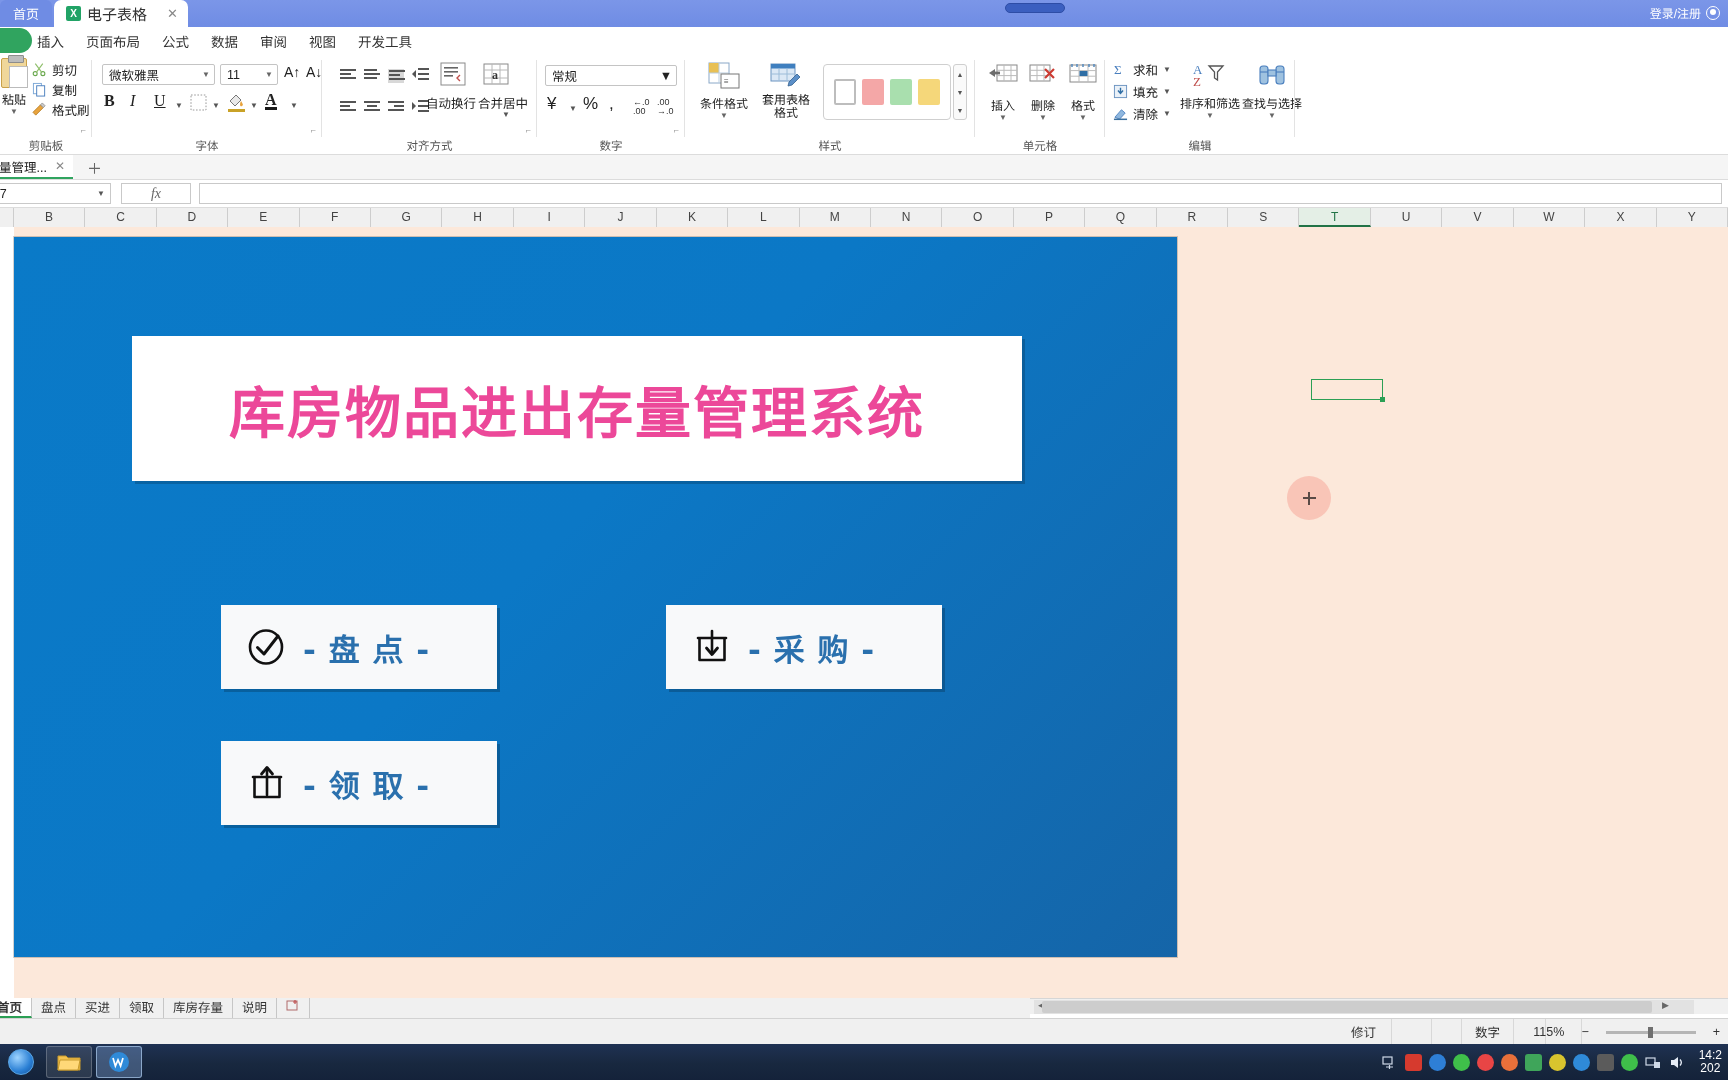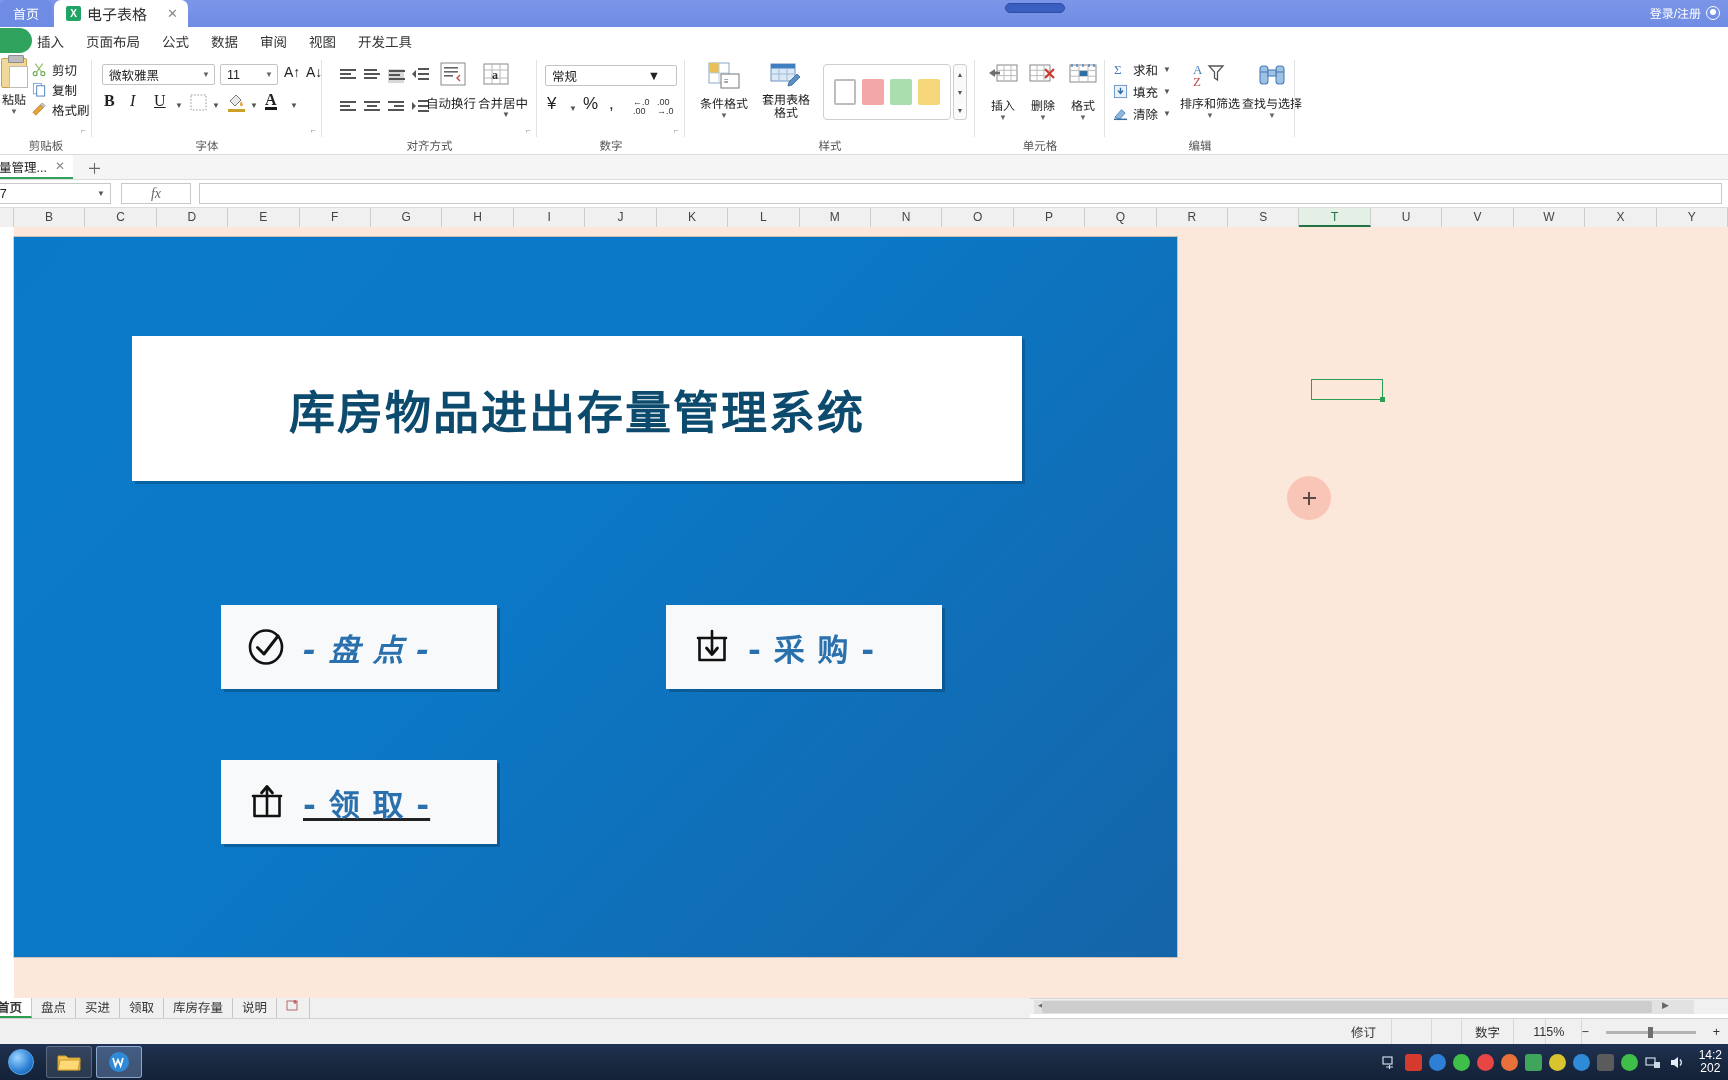--- a/index.html
+++ b/index.html
@@ -108,21 +108,21 @@
   .fmt-u{position:absolute;text-decoration:underline;font-family:"Liberation Serif",serif;font-size:16px;}
   .caret{position:absolute;font-size:8px;color:#555;}
 
   
   .align-ico{position:absolute;width:16px;height:14px;}
   .align-ico i{display:block;height:2px;background:#555;margin-bottom:2px;}
 
   
   .nsel{
     position:absolute;height:21px;border:1px solid #c4c4c4;background:#fff;
-    display:flex;align-items:center;justify-content:space-between;padding:0 16px 0 6px;
+    display:flex;align-items:center;justify-content:space-between;padding:0 4px 0 6px;
     font-size:12.5px;border-radius:2px;
   }
 
   
   .gallery{
     position:absolute; border:1px solid #cfcfcf; background:#fff; border-radius:4px;
     display:flex; align-items:center; gap:6px; padding:0 10px;
   }
   .swatch{ width:24px;height:26px;border-radius:2px;}
   .gal-scroll{position:absolute;width:14px;border:1px solid #cfcfcf;background:#fafafa;
@@ -193,36 +193,36 @@
     position:absolute;left:14px;top:10px;width:1163px;height:720px;
     background:linear-gradient(135deg,#0a7ac8 0%,#0b78c6 45%,#1565a8 100%);
     box-shadow:0 0 0 1px rgba(0,0,0,.18);
   }
   .title-card{
     position:absolute;left:118px;top:99px;width:890px;height:145px;background:#fff;
     box-shadow:3px 3px 0 0 rgba(0,0,0,.18);
     display:flex;align-items:center;justify-content:center;
   }
   .title-card .t{
-    font-size:46px;font-weight:bold;color:#0c4a6e;letter-spacing:2px;
+    font-size:56px;font-weight:bold;color:#ec4899;letter-spacing:2px;
     font-family:"DejaVu Sans","Liberation Sans",sans-serif;
   }
   .navbtn{
     position:absolute;width:276px;height:84px;background:#f8f9fa;
     box-shadow:3px 3px 0 0 rgba(0,0,0,.2);
     display:flex;align-items:center;padding-left:24px;gap:14px;
   }
   .navbtn .lbl{
     font-size:31px;font-weight:bold;color:#2a70ad;letter-spacing:1px;
     font-family:"DejaVu Sans","Liberation Sans",sans-serif; white-space:nowrap;
   }
   .navbtn svg{flex:0 0 auto;}
-  #btn-pd{left:207px;top:368px;font-style:italic;}
+  #btn-pd{left:207px;top:368px;}
   #btn-cg{left:652px;top:368px;}
-  #btn-lq{left:207px;top:523px;text-decoration:underline;}
+  #btn-lq{left:207px;top:504px;}
   #btn-kc{left:652px;top:525px;}
 
   
   .cellsel{
     position:absolute;left:1311px;top:152px;width:72px;height:21px;
     border:1.6px solid #2b9f54; background:transparent;
   }
   .cellsel:after{
     content:"";position:absolute;right:-3px;bottom:-3px;width:5px;height:5px;background:#2b9f54;
   }

